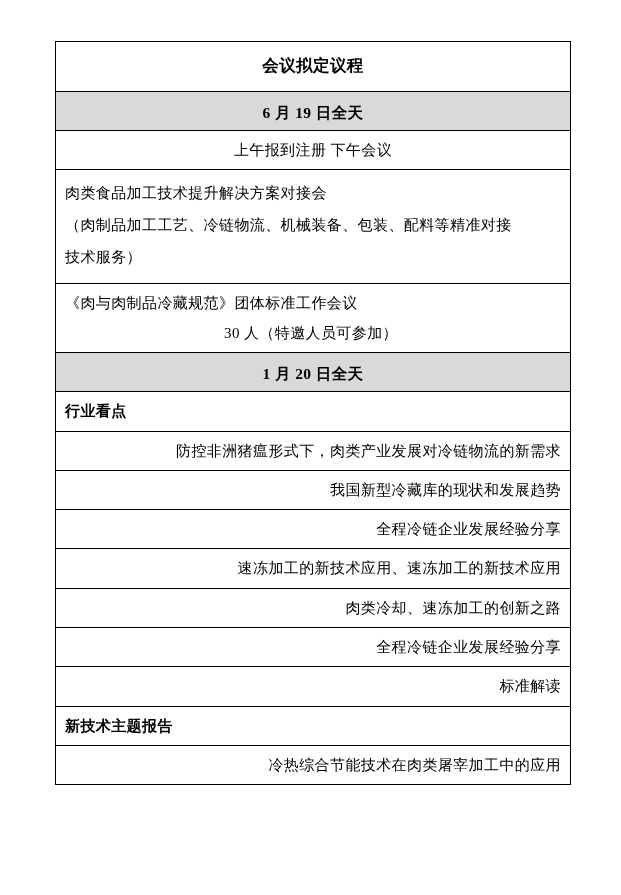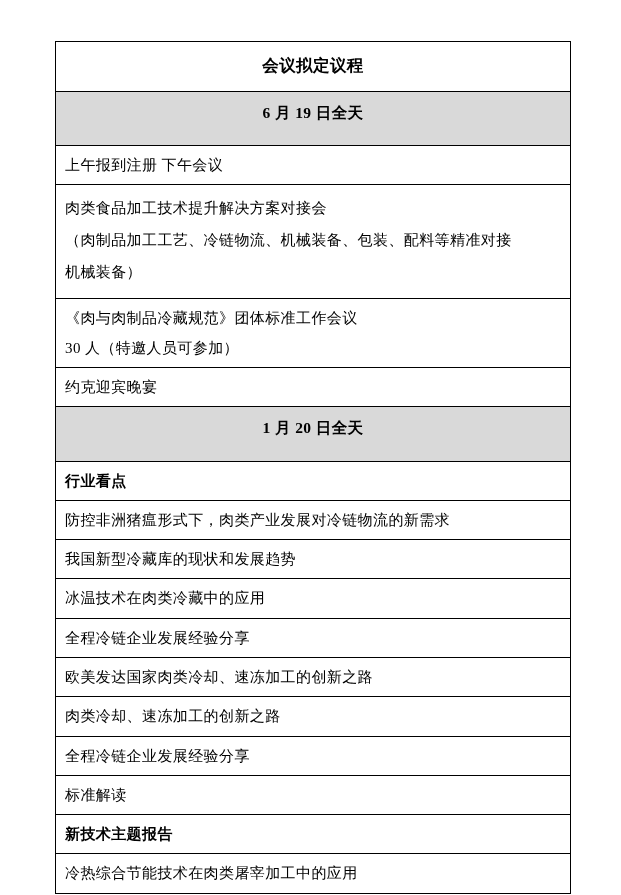--- a/index.html
+++ b/index.html
@@ -47,43 +47,43 @@
     padding-bottom: 11px;
   }
   .row-shaded td {
     background: #d9d9d9;
   }
   .row-shaded .cell {
     text-align: center;
     font-weight: bold;
     font-size: 15.5px;
     padding-top: 8px;
-    padding-bottom: 20px;
+    padding-bottom: 5px;
   }
   .center .cell {
-    text-align: left;
+    text-align: center;
   }
   .center-bold .cell {
     text-align: left;
     font-weight: bold;
   }
   .left .cell {
-    text-align: left;
+    text-align: right;
   }
   .multiline .cell {
     padding-top: 8px;
     padding-bottom: 9px;
   }
   .multiline .cell .line {
     display: block;
     line-height: 2.12;
   }
   .with-right {
     display: block;
-    text-align: left;
+    text-align: center;
     padding-right: 4px;
     margin-top: 6px;
   }
 </style>
 </head>
 <body>
 
 <div class="page">
   <table class="agenda-table">
     <tbody>
@@ -104,39 +104,34 @@
         <td>
           <div class="cell">上午报到注册    下午会议</div>
         </td>
       </tr>
 
       <tr class="multiline">
         <td>
           <div class="cell">
             <span class="line">肉类食品加工技术提升解决方案对接会</span>
             <span class="line">（肉制品加工工艺、冷链物流、机械装备、包装、配料等精准对接</span>
-            <span class="line">机械装备）</span>
+            <span class="line">技术服务）</span>
           </div>
         </td>
       </tr>
 
       <tr>
         <td>
           <div class="cell">
             <span>《肉与肉制品冷藏规范》团体标准工作会议</span>
             <span class="with-right">30 人（特邀人员可参加）</span>
           </div>
         </td>
       </tr>
 
-      <tr class="center">
-        <td>
-          <div class="cell">约克迎宾晚宴</div>
-        </td>
-      </tr>
 
       <tr class="row-shaded">
         <td>
           <div class="cell">1 月 20 日全天</div>
         </td>
       </tr>
 
       <tr class="center-bold">
         <td>
           <div class="cell">行业看点</div>
@@ -148,35 +143,30 @@
           <div class="cell">防控非洲猪瘟形式下，肉类产业发展对冷链物流的新需求</div>
         </td>
       </tr>
 
       <tr class="left">
         <td>
           <div class="cell">我国新型冷藏库的现状和发展趋势</div>
         </td>
       </tr>
 
-      <tr class="left">
-        <td>
-          <div class="cell">冰温技术在肉类冷藏中的应用</div>
-        </td>
-      </tr>
 
       <tr class="left">
         <td>
           <div class="cell">全程冷链企业发展经验分享</div>
         </td>
       </tr>
 
       <tr class="left">
         <td>
-          <div class="cell">欧美发达国家肉类冷却、速冻加工的创新之路</div>
+          <div class="cell">速冻加工的新技术应用、速冻加工的新技术应用</div>
         </td>
       </tr>
 
       <tr class="left">
         <td>
           <div class="cell">肉类冷却、速冻加工的创新之路</div>
         </td>
       </tr>
 
       <tr class="left">

